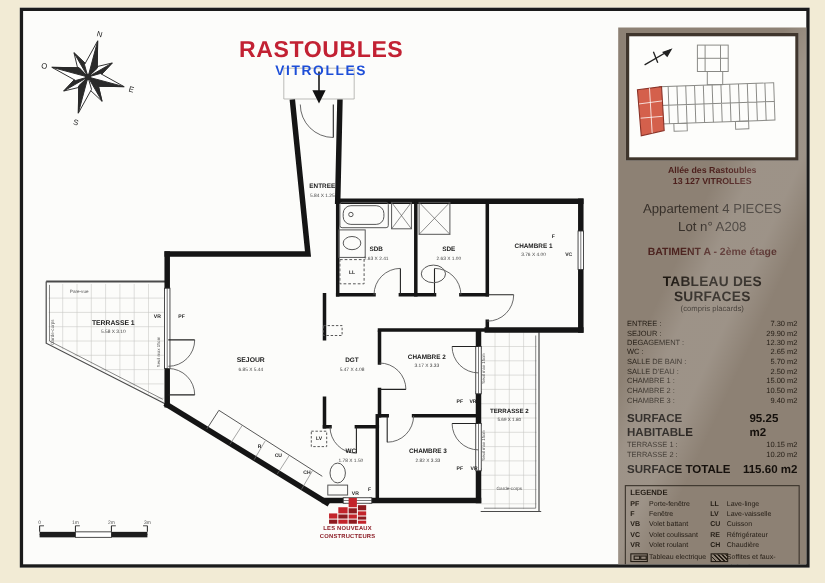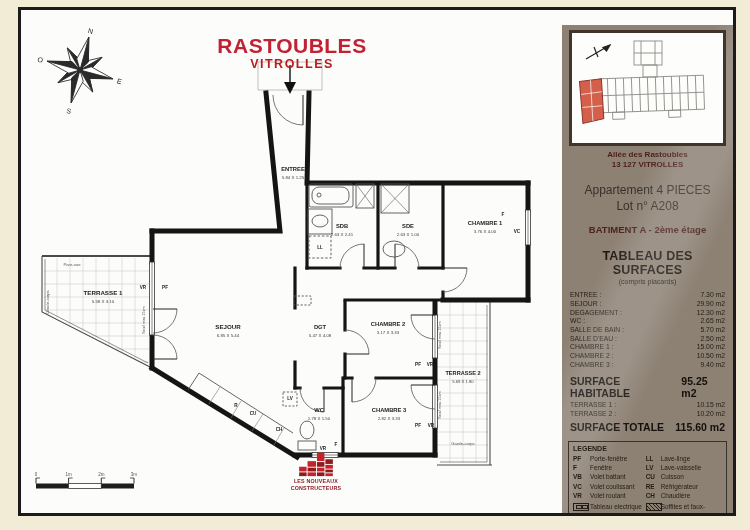--- a/index.html
+++ b/index.html
@@ -2,21 +2,21 @@
 <html><head>
 <meta charset="utf-8">
 <style>
   html,body{margin:0;padding:0;}
   body{width:750px;height:530px;background:#f2ebd5;position:relative;overflow:hidden;
        font-family:"Liberation Sans",sans-serif;}
   .page{position:absolute;left:18px;top:7px;width:718px;height:509px;box-sizing:border-box;
         border:3px solid #1b1b1b;background:#fcfcfa;}
   .titleblock{position:absolute;left:191px;top:24px;width:160px;text-align:center;}
   .title-main{font-size:21px;font-weight:700;letter-spacing:.5px;color:#c22133;line-height:1.1;}
-  .title-sub{font-size:12.5px;font-weight:600;letter-spacing:1.5px;color:#b91c1c;}
+  .title-sub{font-size:12.5px;font-weight:600;letter-spacing:1.5px;color:#1d4ed8;}
   svg{display:block;}
   svg text{font-family:"Liberation Sans",sans-serif;}
   .plansvg{position:absolute;left:0;top:0;}
   .compass{position:absolute;left:11px;top:12px;}
   
   .sidebar{position:absolute;left:541px;top:15px;width:171px;height:488px;background:#8d8174;
            box-sizing:border-box;padding:4px 6px;overflow:hidden;}
   .sidebar::before{content:"";position:absolute;inset:0;pointer-events:none;
            background:linear-gradient(115deg,transparent 38%,rgba(255,255,255,.14) 46%,rgba(255,255,255,.14) 56%,transparent 64%);}
   .siteplan{background:#fdfdfb;border:3px solid #3f352c;height:110px;margin:1px 1px 4px 1px;position:relative;}

